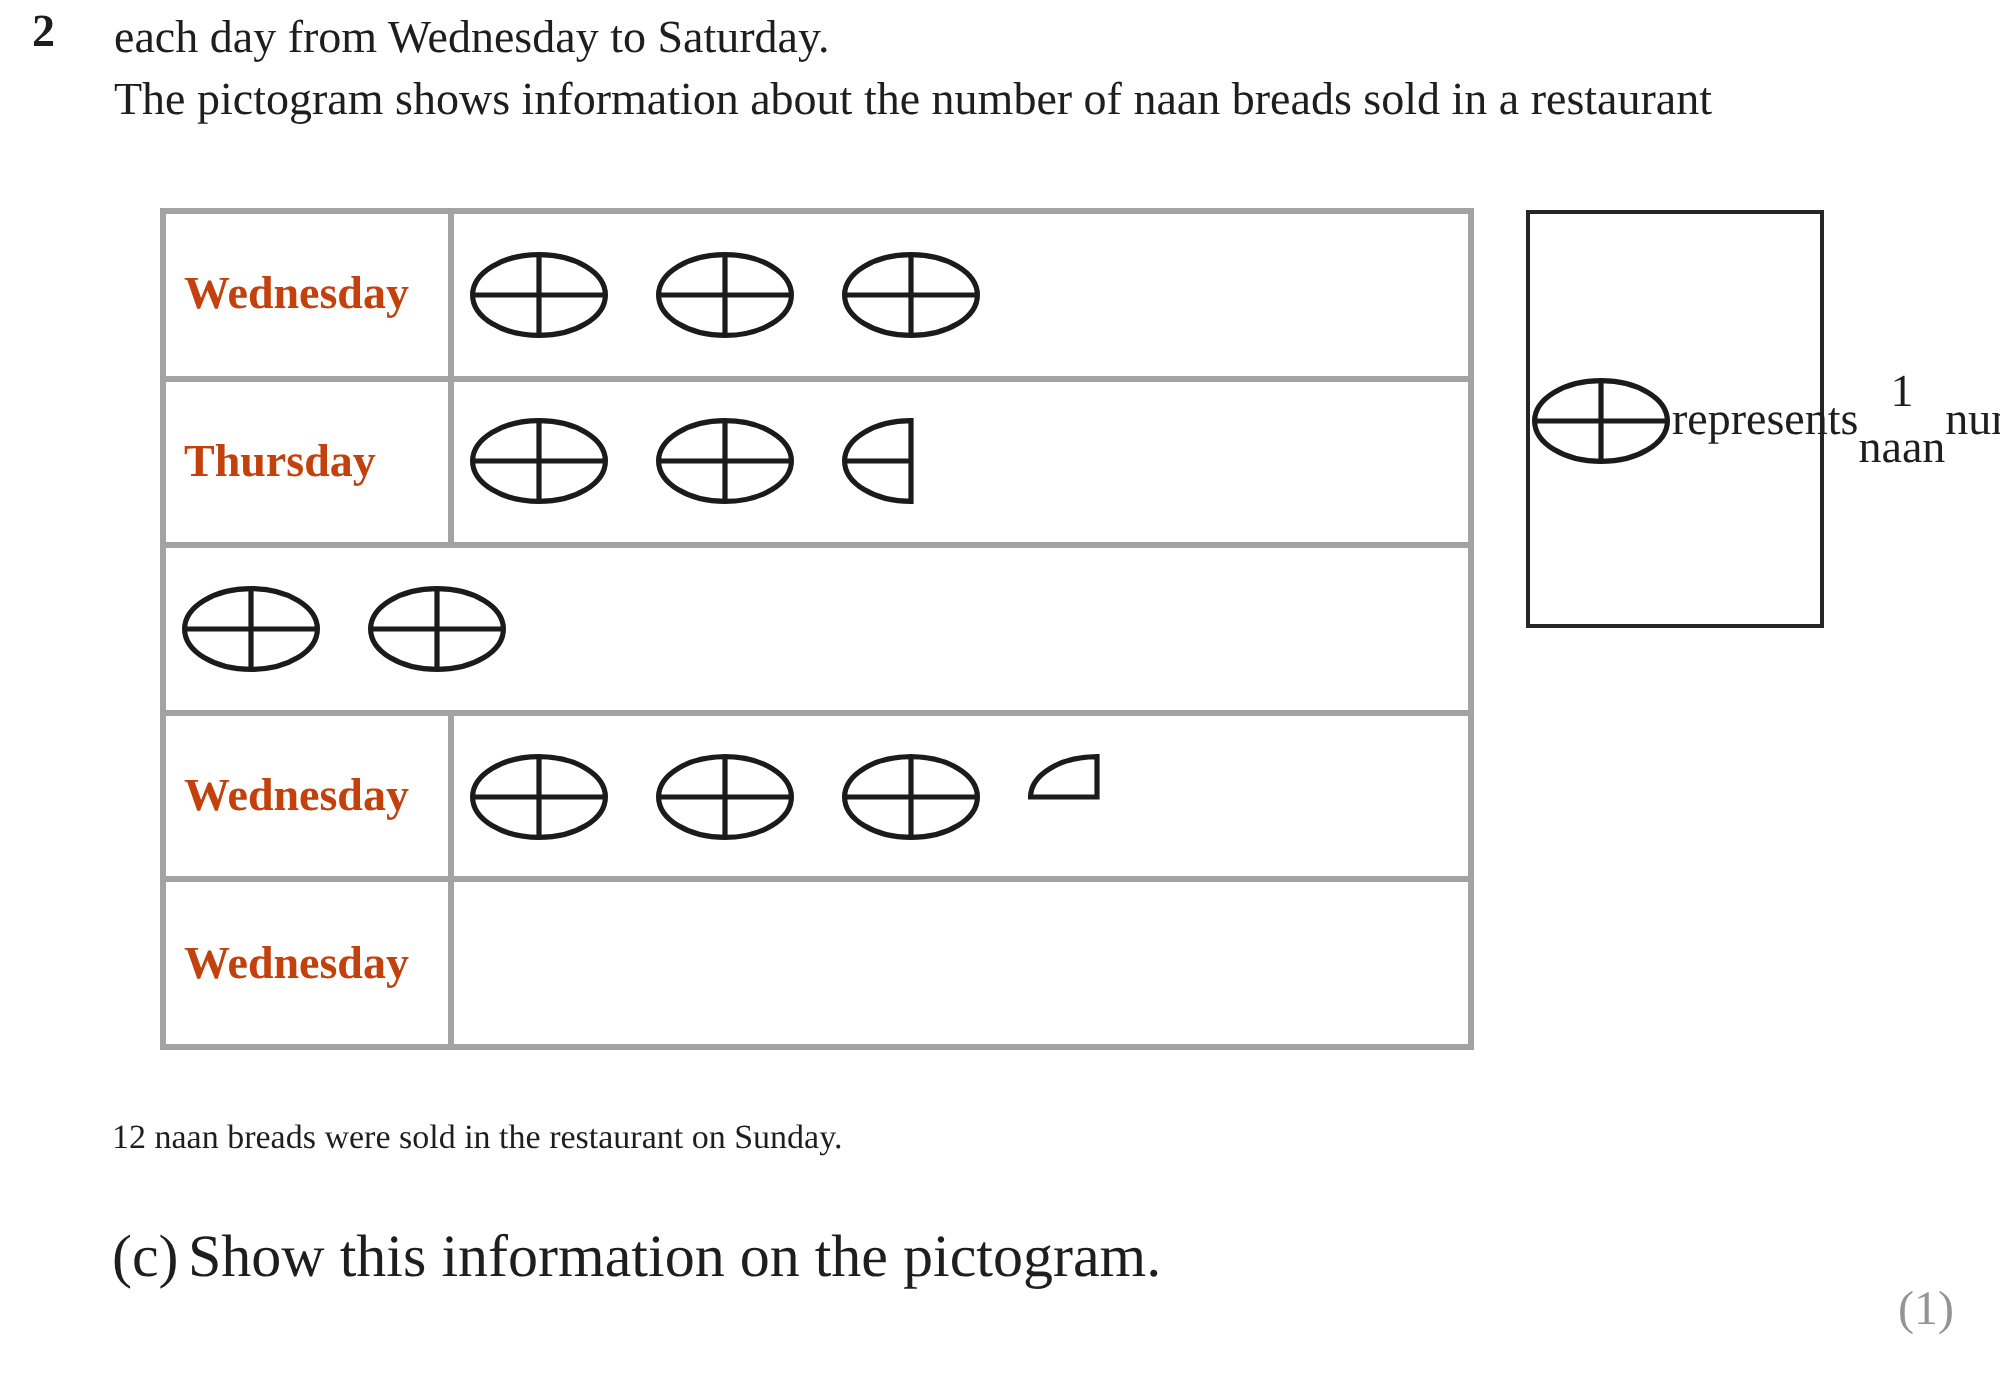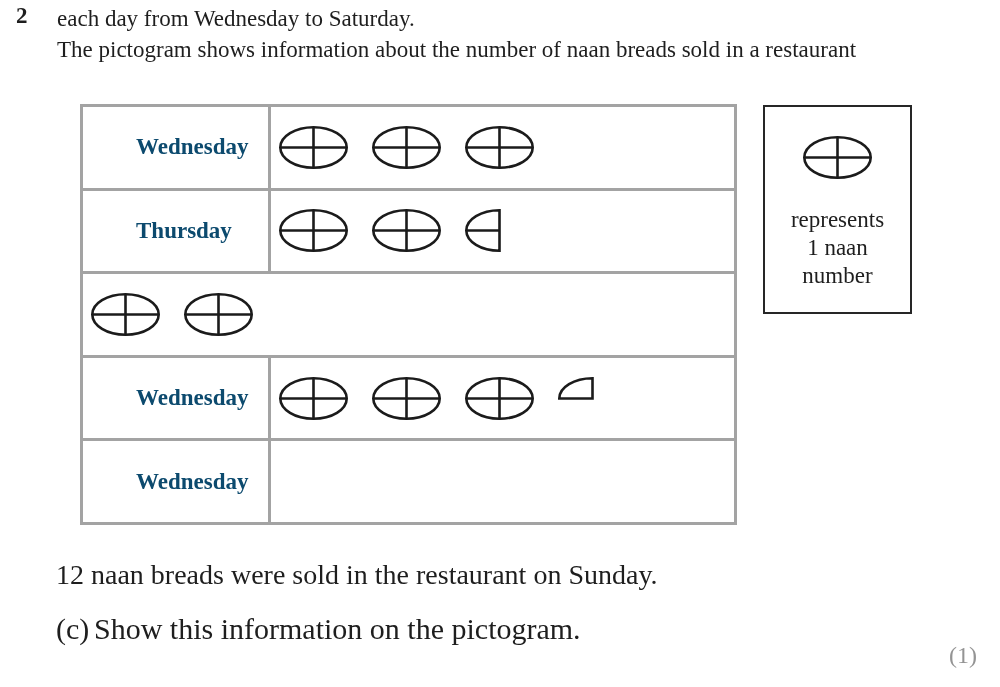--- a/index.html
+++ b/index.html
@@ -19,36 +19,36 @@
     position:absolute;left:80px;top:104px;width:657px;height:421px;
     border:3px solid #a3a3a3;box-sizing:border-box;
     display:flex;flex-direction:column;background:#ffffff;
   }
   .prow{flex:1;display:flex;border-top:3px solid #a3a3a3;min-height:0;}
   .prow:first-child{border-top:none;}
   .daycell{
     width:144px;flex:0 0 144px;box-sizing:border-box;
     border-right:3px solid #a3a3a3;
     display:flex;align-items:center;padding-left:9px;
-    font-size:23px;font-weight:bold;color:#0c4a6e;margin-left:44px;
+    font-size:23px;font-weight:bold;color:#c2410c;
   }
   .symcell{
     flex:1;display:flex;align-items:center;
     padding-left:7px;gap:22px;
   }
   .sym{display:inline-flex;width:71px;height:45px;flex:0 0 71px;}
   .sym svg{display:block;}
   .keybox{
     position:absolute;left:763px;top:105px;width:149px;height:209px;
     border:2px solid #262626;box-sizing:border-box;background:#ffffff;
-    display:flex;flex-direction:column;align-items:center;text-align:center;
+    display:flex;flex-direction:row;align-items:center;text-align:center;
   }
   .keysym{width:71px;height:45px;margin-top:28px;margin-bottom:26px;}
   .keyline{font-size:23px;line-height:28px;color:#1e1e1e;}
-  .statement{position:absolute;left:56px;top:559px;font-size:28px;white-space:nowrap;}
+  .statement{position:absolute;left:56px;top:559px;font-size:17px;white-space:nowrap;}
   .partline{position:absolute;left:56px;top:612px;font-size:30px;white-space:nowrap;}
   .plabel{display:inline-block;width:38px;}
   .marks{position:absolute;right:23px;top:642px;font-size:24px;color:#949494;}
 </style>
 </head>
 <body>
 
 <div class="page">
 
   <span class="qnum">2</span>

